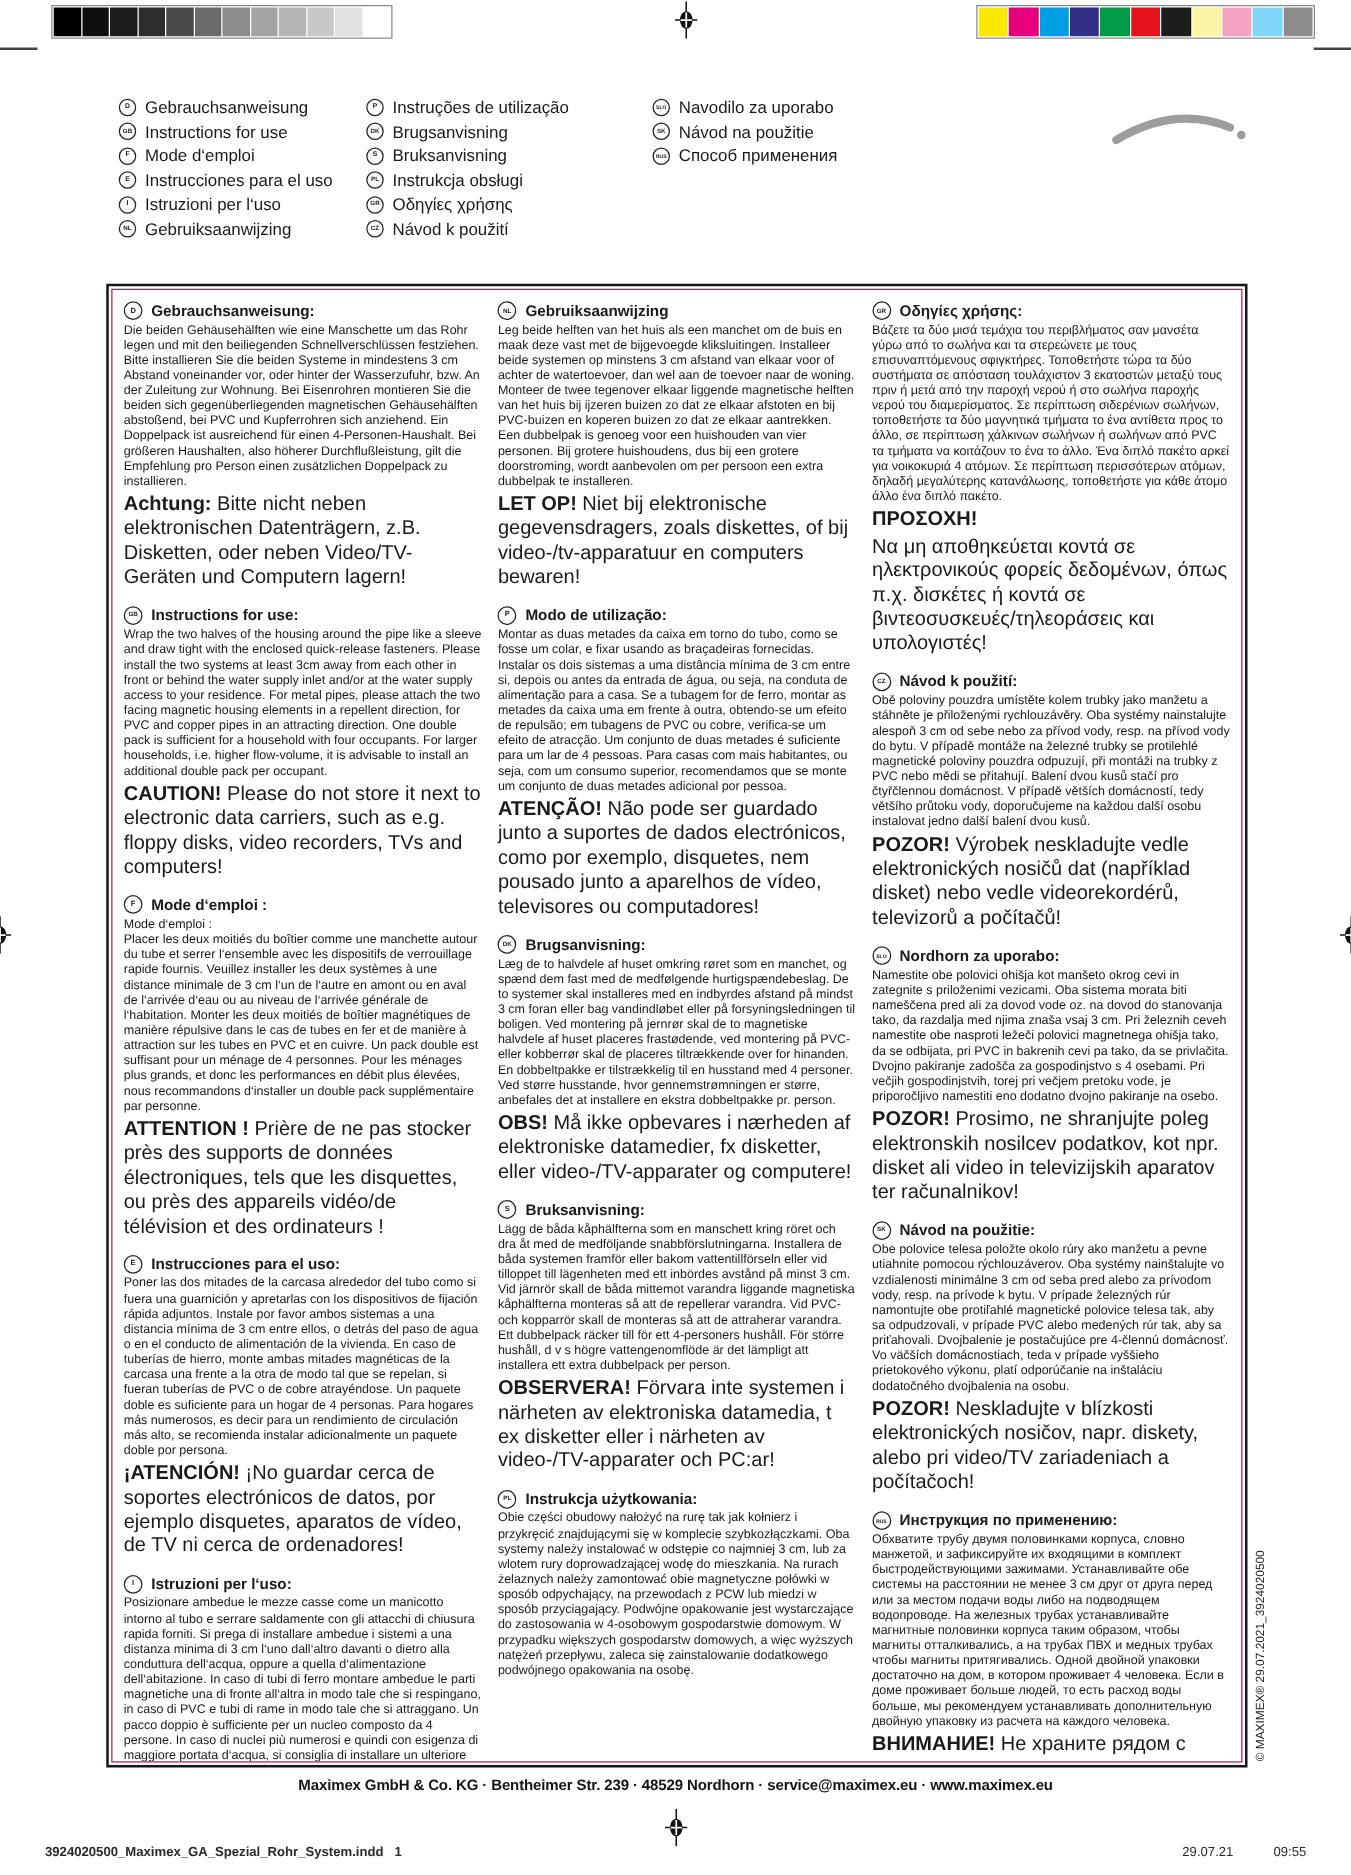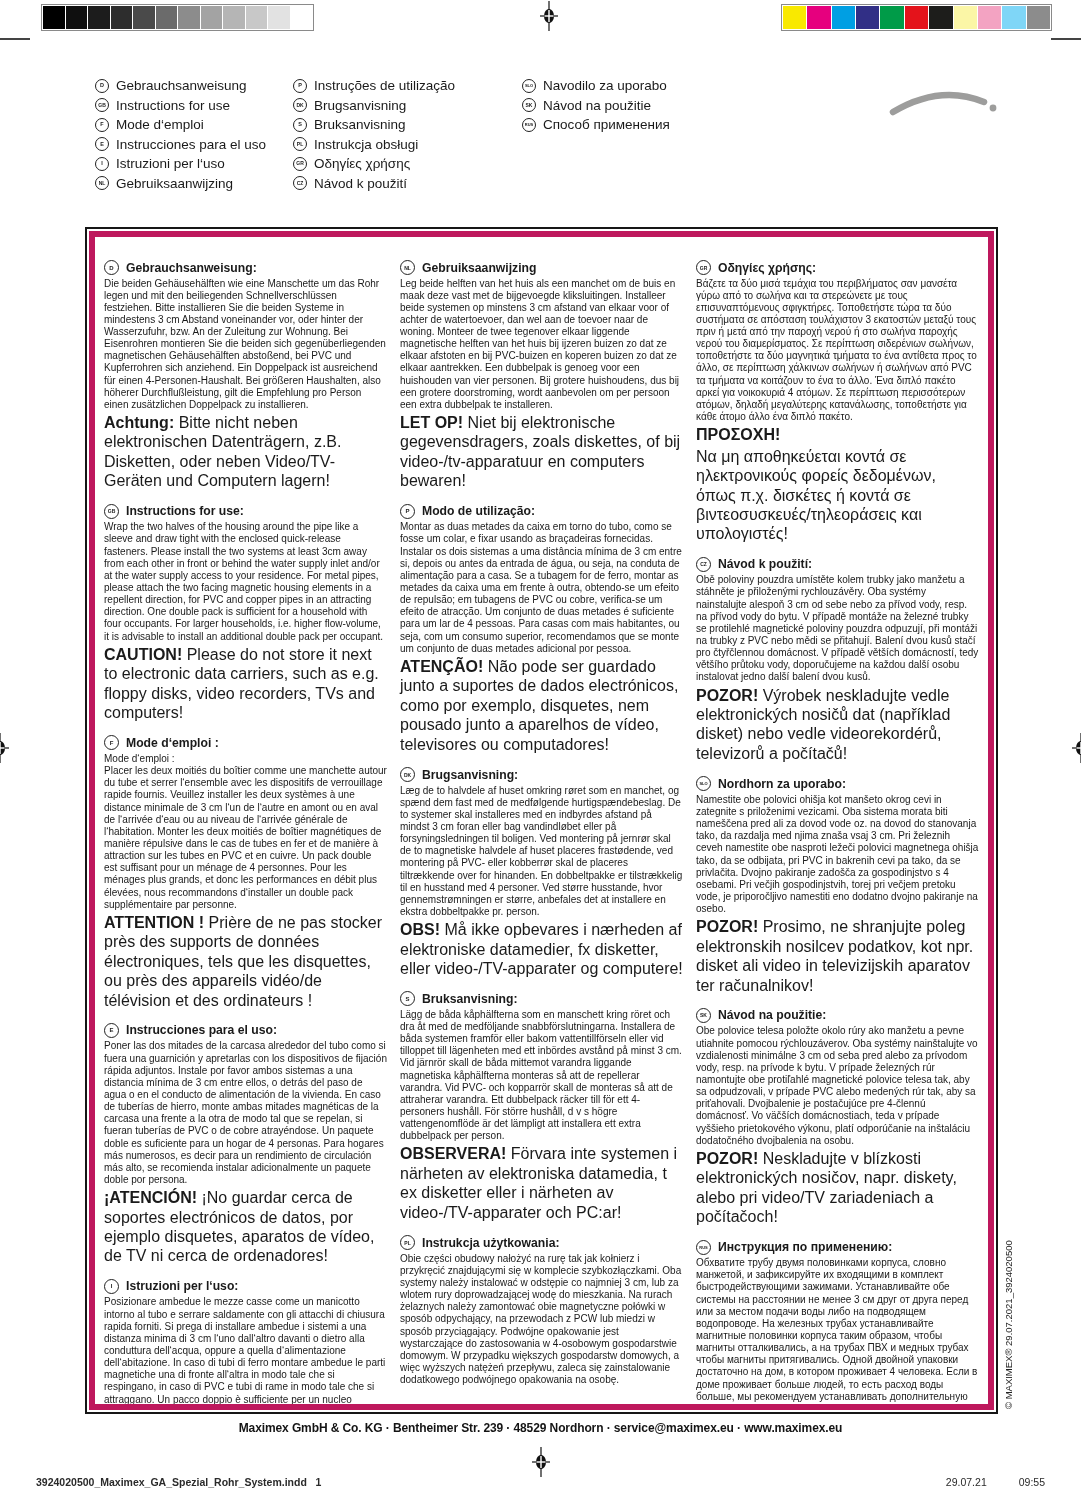--- a/index.html
+++ b/index.html
@@ -28,22 +28,22 @@
   .lang-code{display:inline-flex;align-items:center;justify-content:center;flex:none;
              width:12px;height:12px;border:1px solid #222;border-radius:50%;
              font-weight:bold;font-size:5.5px;letter-spacing:0;margin-right:7px;}
   .logo{position:absolute;left:752px;top:100px;font-size:57px;font-weight:bold;
         letter-spacing:-2.5px;color:#141414;line-height:1;}
   .logo-swoosh{position:absolute;left:888px;top:80px;}
 
   
   .frame{position:absolute;left:85px;top:227px;width:913px;height:1187px;
          border:2.5px solid #161616;box-sizing:border-box;padding:2px;}
-  .frame-inner{border:6px solid #be185d;width:100%;height:100%;box-sizing:border-box;
-               padding:23px 9px;overflow:hidden;}
+  .frame-inner{border:1px solid #be185d;width:100%;height:100%;box-sizing:border-box;
+               padding:9px 9px;overflow:hidden;}
   .columns{display:grid;grid-template-columns:repeat(3,1fr);column-gap:13px;height:100%;}
   .col{min-width:0;}
 
   .section{margin-bottom:13px;}
   .section-title{display:flex;align-items:center;font-weight:bold;font-size:12.2px;
                  margin-bottom:2.5px;}
   .section-title .lang-code{width:13px;height:13px;font-size:6px;}
   .section-body{font-size:10px;line-height:1.215;white-space:pre-line;}
   .section-caution{font-size:16px;line-height:1.215;margin-top:2px;}
   .caution-label{font-weight:bold;}

